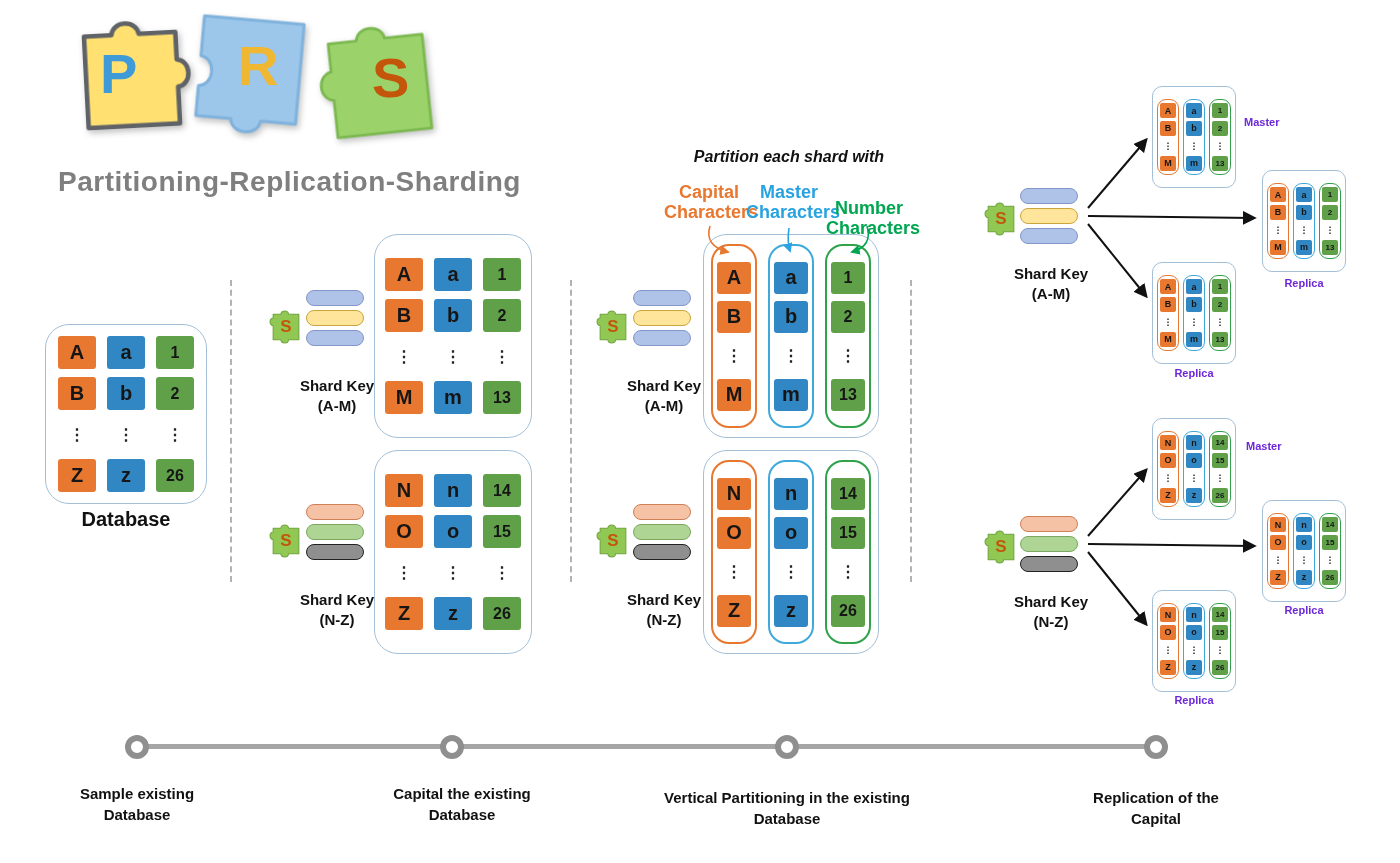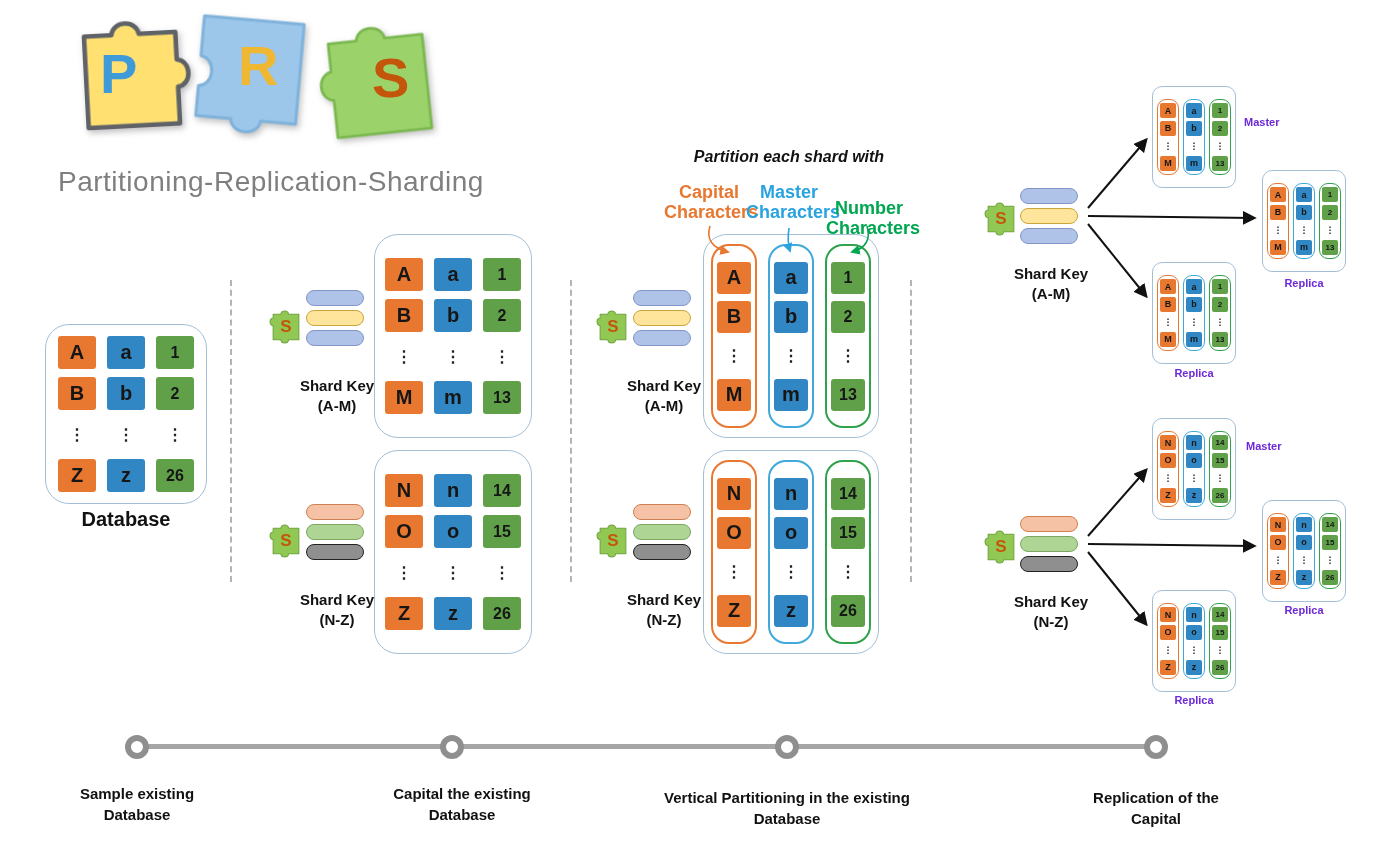--- a/index.html
+++ b/index.html
@@ -6,21 +6,21 @@
   html,body { background:#fff; }
   body { font-family:"Liberation Sans", sans-serif; }
   #canvas { position:relative; width:1400px; height:863px; background:#fff; overflow:hidden; }
 
   
   #logo { position:absolute; left:58px; top:4px; width:440px; height:210px; }
   .logo-piece { position:absolute; filter:drop-shadow(2px 3px 3px rgba(0,0,0,.25)); }
   .logo-piece svg { width:100%; height:100%; }
   .logo-letter { position:absolute; font-weight:bold; font-size:56px; line-height:1; }
   .lp { color:var(--letter-p); } .lr { color:var(--letter-r); } .ls { color:var(--letter-s); }
-  #logo-title { position:absolute; left:0; top:162px; font-weight:normal; font-size:28px; color:var(--title-gray); letter-spacing:.5px; white-space:nowrap; }
+  #logo-title { position:absolute; left:0; top:162px; font-weight:bold; font-size:28px; color:var(--title-gray); letter-spacing:.5px; white-space:nowrap; }
 
   
   .grid-box { position:absolute; background:#fff; border:1.6px solid #A4C0D8; border-radius:24px; display:flex; align-items:center; justify-content:center; }
   .grid3 { display:grid; grid-template-columns:repeat(3,38px); grid-auto-rows:33px; gap:8px 11px; }
   .cell { display:flex; align-items:center; justify-content:center; font-weight:bold; font-size:20px; color:#161616; border-radius:3px; }
   .cell.cap { background:var(--capital); }
   .cell.sm  { background:var(--small); }
   .cell.num { background:var(--number); font-size:16px; }
   .cell.dots{ background:transparent; font-size:16px; color:#222; }
 

